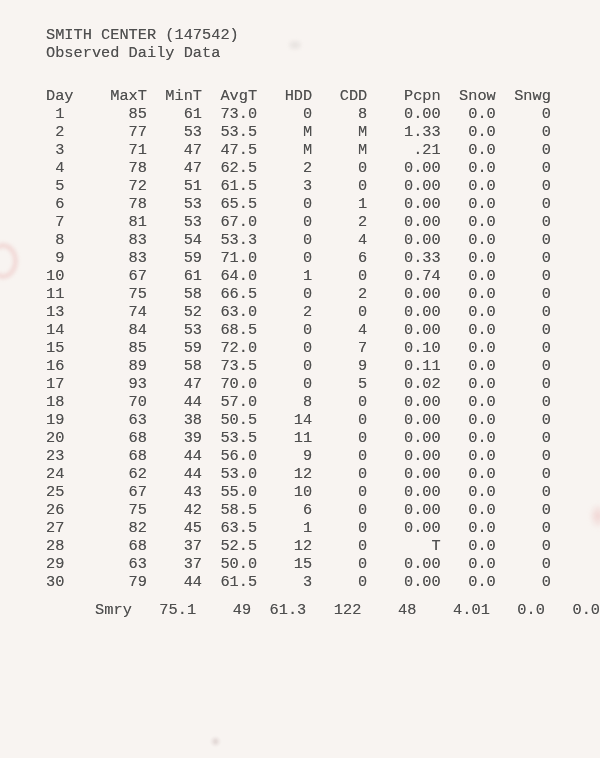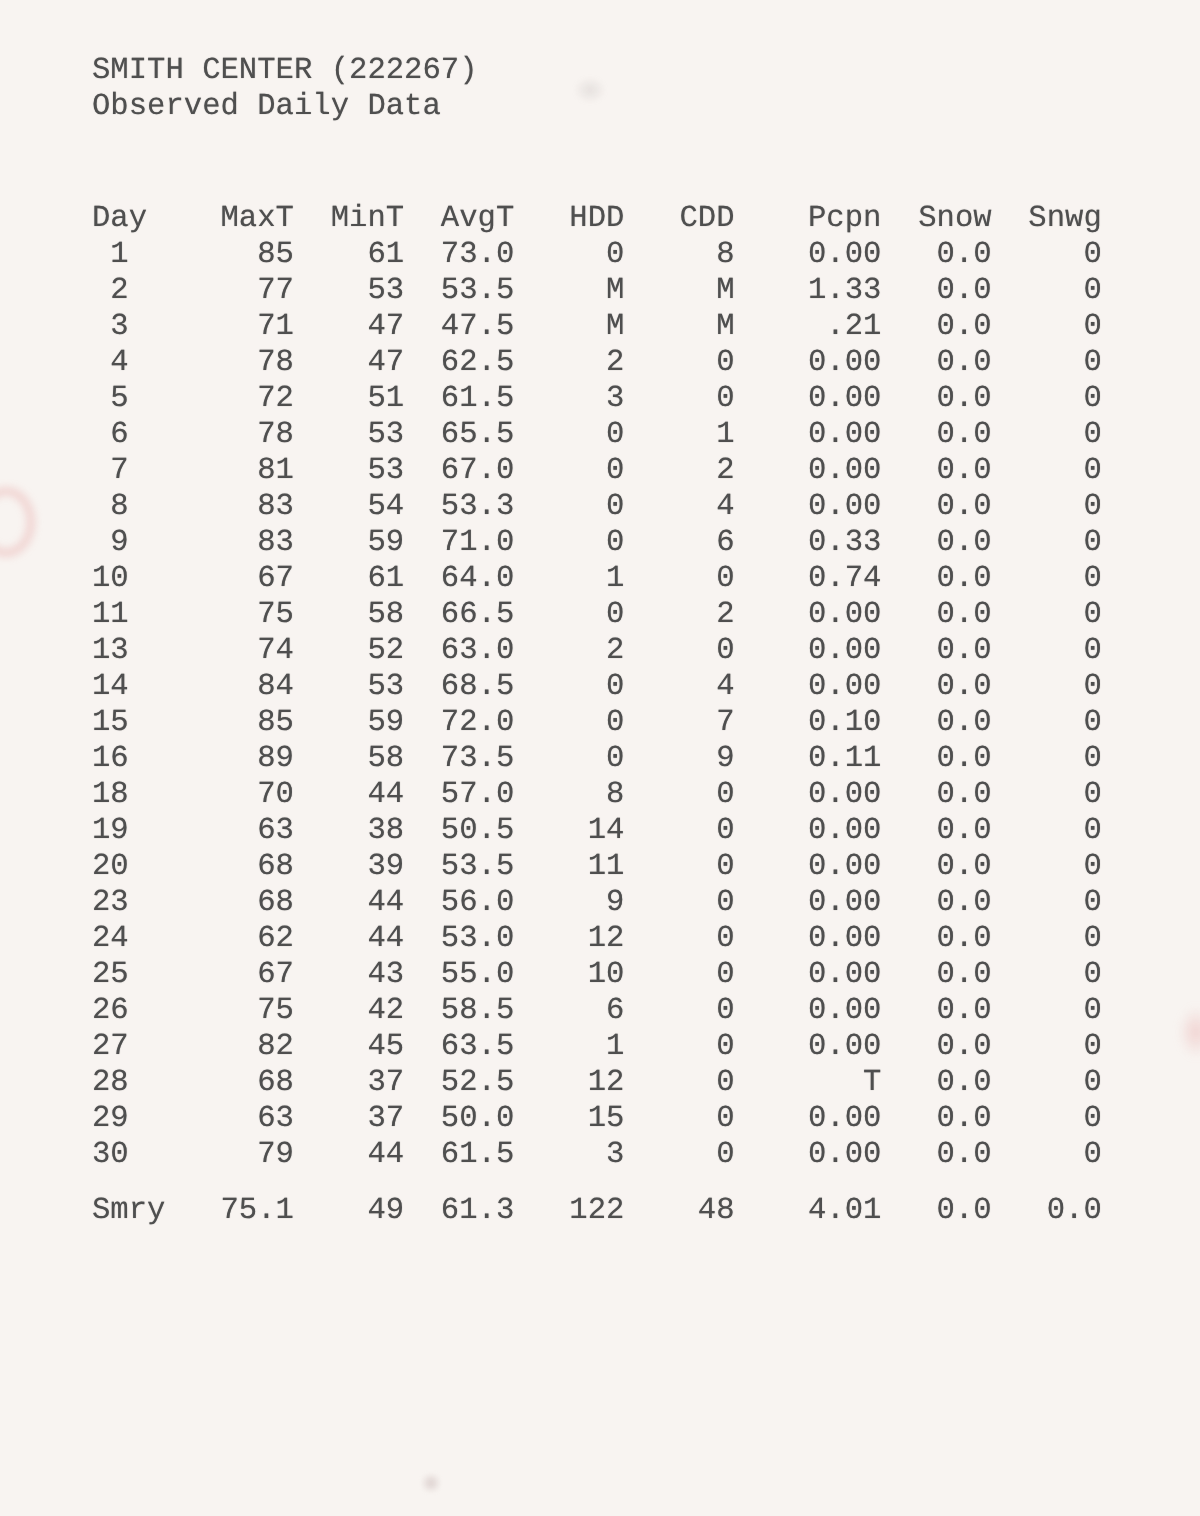--- a/index.html
+++ b/index.html
@@ -14,37 +14,37 @@
     font-family:"Liberation Mono","DejaVu Sans Mono",monospace;
     color:var(--ink);
   }
   .page{position:absolute;inset:0;padding:26px 0 0 46px;}
   .line{
     font-size:15.3px;
     line-height:18px;
     white-space:pre;
     text-shadow:0 0 0.5px rgba(79,79,79,0.6);
   }
-  .table-block{margin-top:38px;}
-  .summary-row{margin-top:10px;}
+  .table-block{margin-top:25px;}
+  .summary-row{margin-top:10px;text-align:right;}
   .remarks{margin-top:19px;}
   
   .artifact{position:absolute;pointer-events:none;}
   .art-left{left:-11px;top:244px;width:22px;height:28px;border:3px solid rgba(222,120,120,0.35);border-radius:50%;filter:blur(2px);}
   .art-right{right:-9px;top:500px;width:22px;height:32px;background:radial-gradient(closest-side,rgba(232,170,170,0.45),rgba(232,170,170,0) 80%);filter:blur(2px);}
   .art-top{left:284px;top:36px;width:22px;height:18px;background:radial-gradient(closest-side,rgba(150,140,140,0.18),rgba(150,140,140,0) 75%);filter:blur(1px);}
   .art-bottom{left:209px;top:735px;width:13px;height:13px;background:radial-gradient(closest-side,rgba(175,150,150,0.38),rgba(175,150,150,0) 80%);filter:blur(1px);}
 </style>
 </head>
 <body>
 
 <div class="page">
 
   <header>
-    <div class="line">SMITH CENTER (222267)</div>
+    <div class="line">SMITH CENTER (147542)</div>
     <div class="line">Observed Daily Data</div>
   </header>
 
   <div class="table-block">
     <div class="line" id="table-header">Day    MaxT  MinT  AvgT   HDD   CDD    Pcpn  Snow  Snwg</div>
     <div id="table-body">
         <div class="line"> 1       85    61  73.0     0     8    0.00   0.0     0</div>
         <div class="line"> 2       77    53  53.5     M     M    1.33   0.0     0</div>
         <div class="line"> 3       71    47  47.5     M     M     .21   0.0     0</div>
         <div class="line"> 4       78    47  62.5     2     0    0.00   0.0     0</div>
@@ -52,20 +52,21 @@
         <div class="line"> 6       78    53  65.5     0     1    0.00   0.0     0</div>
         <div class="line"> 7       81    53  67.0     0     2    0.00   0.0     0</div>
         <div class="line"> 8       83    54  53.3     0     4    0.00   0.0     0</div>
         <div class="line"> 9       83    59  71.0     0     6    0.33   0.0     0</div>
         <div class="line">10       67    61  64.0     1     0    0.74   0.0     0</div>
         <div class="line">11       75    58  66.5     0     2    0.00   0.0     0</div>
         <div class="line">13       74    52  63.0     2     0    0.00   0.0     0</div>
         <div class="line">14       84    53  68.5     0     4    0.00   0.0     0</div>
         <div class="line">15       85    59  72.0     0     7    0.10   0.0     0</div>
         <div class="line">16       89    58  73.5     0     9    0.11   0.0     0</div>
+        <div class="line">17       93    47  70.0     0     5    0.02   0.0     0</div>
         <div class="line">18       70    44  57.0     8     0    0.00   0.0     0</div>
         <div class="line">19       63    38  50.5    14     0    0.00   0.0     0</div>
         <div class="line">20       68    39  53.5    11     0    0.00   0.0     0</div>
         <div class="line">23       68    44  56.0     9     0    0.00   0.0     0</div>
         <div class="line">24       62    44  53.0    12     0    0.00   0.0     0</div>
         <div class="line">25       67    43  55.0    10     0    0.00   0.0     0</div>
         <div class="line">26       75    42  58.5     6     0    0.00   0.0     0</div>
         <div class="line">27       82    45  63.5     1     0    0.00   0.0     0</div>
         <div class="line">28       68    37  52.5    12     0       T   0.0     0</div>
         <div class="line">29       63    37  50.0    15     0    0.00   0.0     0</div>

